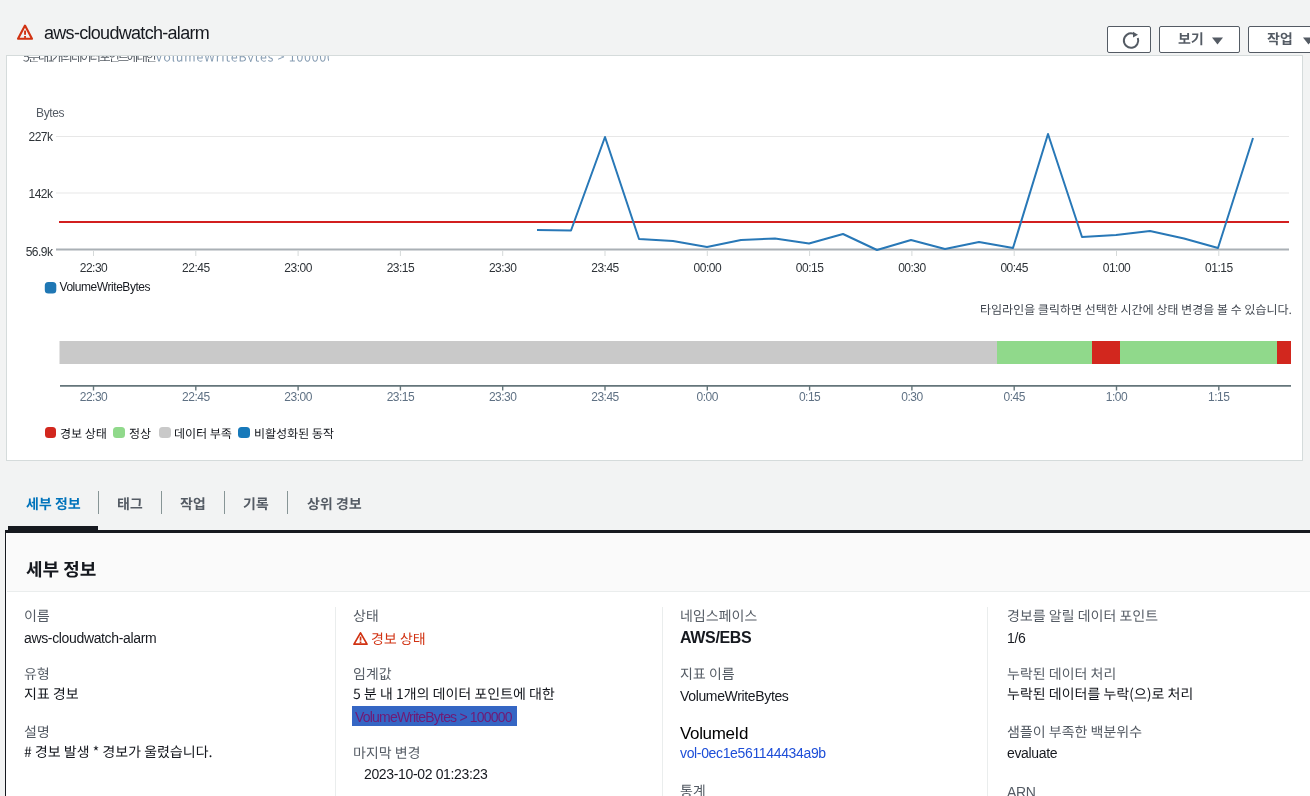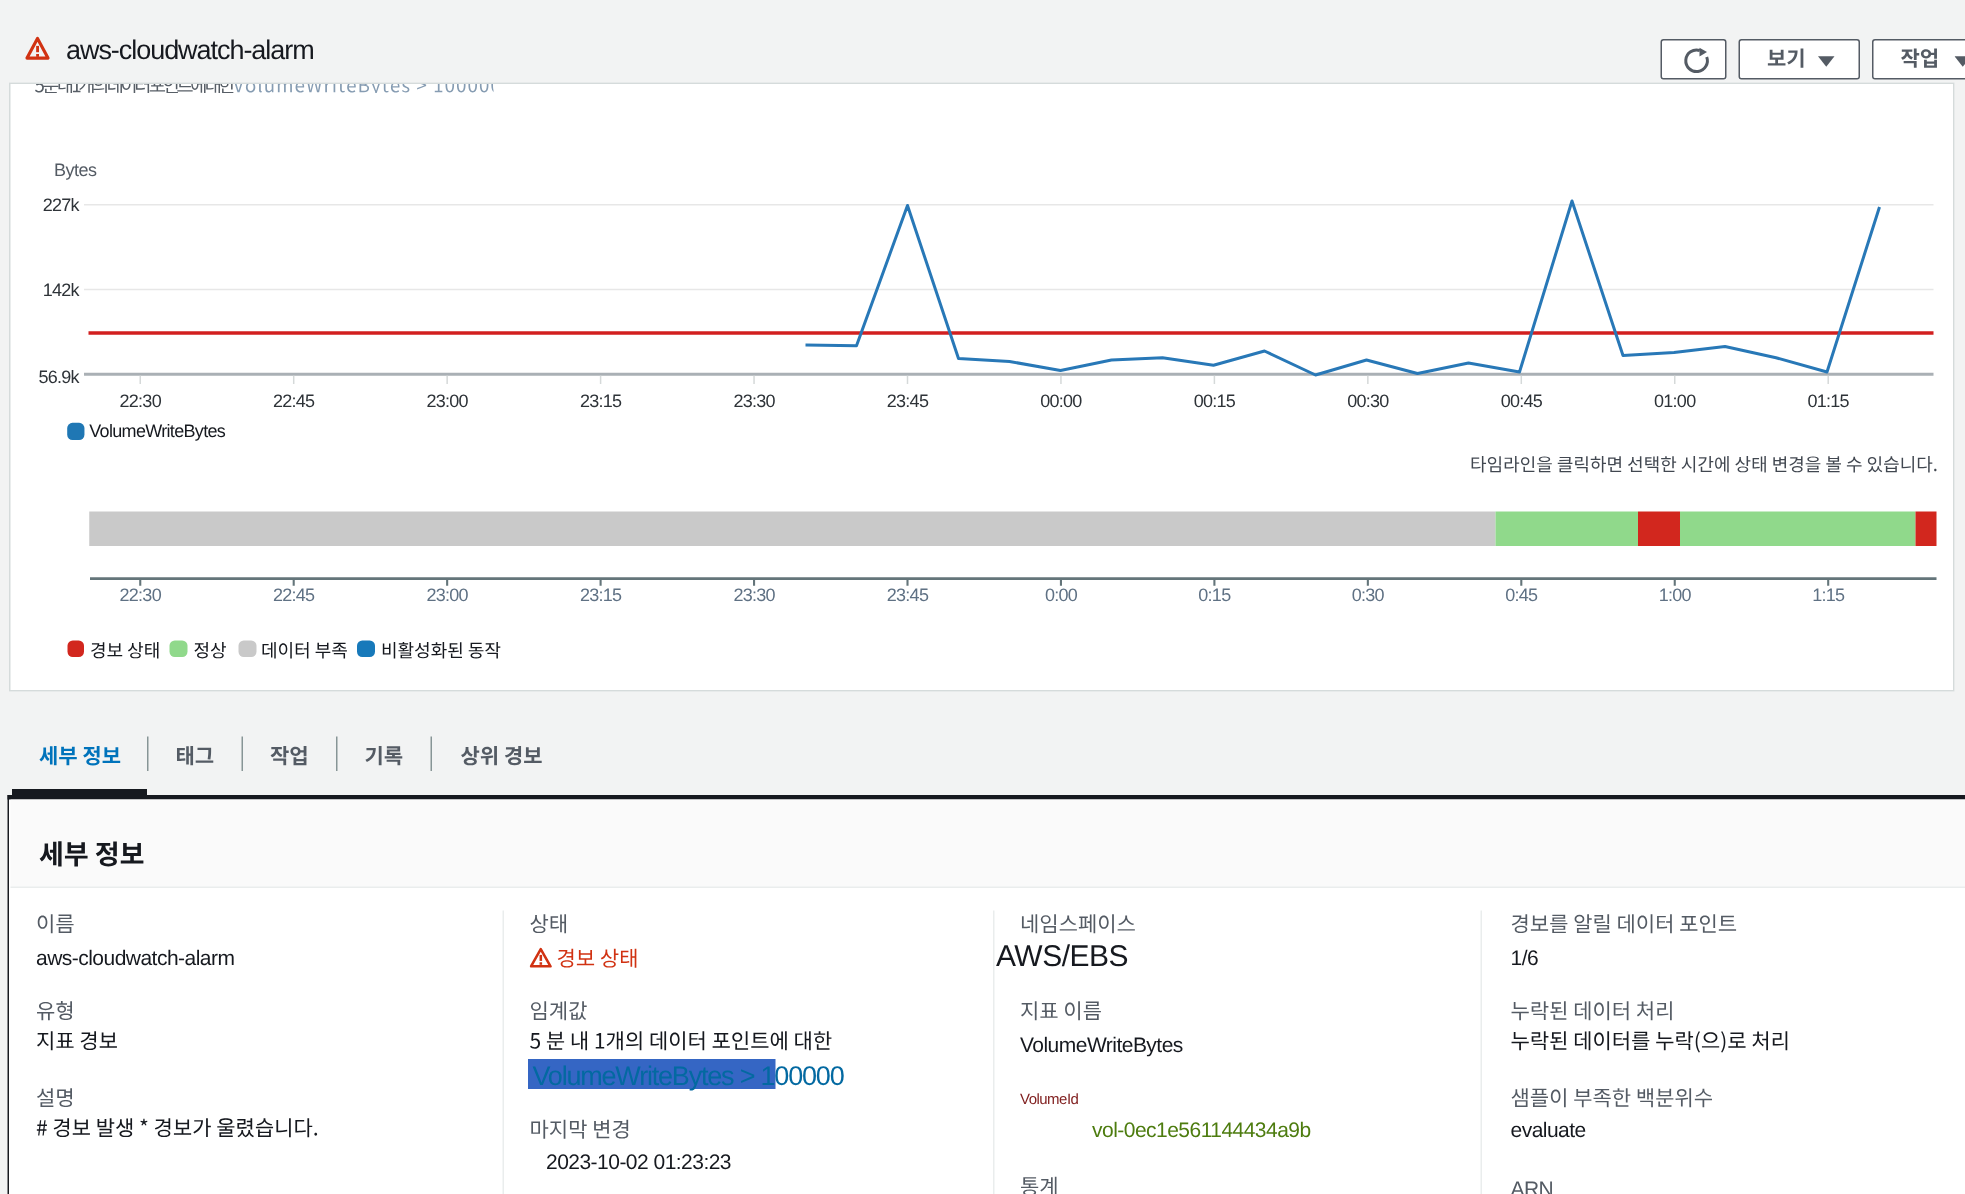--- a/index.html
+++ b/index.html
@@ -225,21 +225,21 @@
           <path transform="translate(8670 0)" d="M124 376V310H416V104H50V34H870V104H498V310H791V376H652V672H793V740H122V672H262V376ZM345 672H570V376H345Z"></path>
           <path transform="translate(9590 0)" d="M708 826V166H791V826ZM306 763C172 763 70 671 70 541C70 410 172 318 306 318C441 318 542 410 542 541C542 671 441 763 306 763ZM306 691C394 691 461 629 461 541C461 452 394 391 306 391C218 391 151 452 151 541C151 629 218 691 306 691ZM210 233V-58H819V10H293V233Z"></path>
           <path transform="translate(10510 0)" d="M50 108V39H870V108ZM155 749V272H776V339H239V481H747V548H239V681H767V749Z"></path>
           <path transform="translate(11430 0)" d="M739 827V-78H819V827ZM253 674C325 674 370 583 370 437C370 290 325 199 253 199C183 199 138 290 138 437C138 583 183 674 253 674ZM253 751C137 751 61 630 61 437C61 243 137 121 253 121C365 121 439 230 446 407H559V-32H638V808H559V475H446C437 646 363 751 253 751Z"></path>
           <path transform="translate(12574 0)" d="M533 807V-31H610V396H738V-78H817V827H738V464H610V807ZM82 717V145H141C277 145 368 149 476 172L468 241C370 220 285 216 165 215V649H418V717Z"></path>
           <path transform="translate(13494 0)" d="M319 600C190 600 102 533 102 431C102 329 190 263 319 263C447 263 535 329 535 431C535 533 447 600 319 600ZM319 535C401 535 456 494 456 431C456 368 401 328 319 328C237 328 182 368 182 431C182 494 237 535 319 535ZM669 826V148H752V460H885V529H752V826ZM278 826V716H52V649H586V716H361V826ZM189 202V-58H792V10H271V202Z"></path>
         </g>
       </g>
     </svg>
 <div style="position:absolute;left:351.5px;top:706px;width:165px;height:20px;background:#3566c4"></div>
-<div style="position:absolute;left:355px;top:708.5px;font-size:18px;line-height:16px;letter-spacing:-0.8px;color:#0369a1;font-weight:normal;white-space:nowrap;">VolumeWriteBytes &gt; 100000</div>
+<div style="position:absolute;left:355px;top:708.5px;font-size:14px;line-height:16px;letter-spacing:-0.8px;color:#701a75;font-weight:normal;white-space:nowrap;">VolumeWriteBytes &gt; 100000</div>
 <svg style="position:absolute;left:353px;top:743.2px;overflow:visible;" width="69" height="18">
       <g transform="translate(0 15)">
         <g fill="#545b64" transform="scale(0.014000,-0.014000)">
           <path transform="translate(0 0)" d="M86 736V152H501V736ZM419 670V219H167V670ZM662 827V-78H745V396H893V466H745V827Z"></path>
           <path transform="translate(920 0)" d="M707 827V-78H790V827ZM79 734V665H289V551C289 395 180 224 50 162L98 96C201 148 291 262 332 394C374 270 463 167 568 118L614 184C481 242 373 398 373 551V665H584V734Z"></path>
           <path transform="translate(1840 0)" d="M87 759V358H503V759ZM422 693V425H168V693ZM164 243V176H669V-79H752V243ZM669 827V291H752V523H885V592H752V827Z"></path>
           <path transform="translate(2984 0)" d="M177 542H421V378H177ZM711 593V466H503V593ZM94 766V311H503V398H711V157H794V826H711V661H503V766H421V607H177V766ZM213 222V-58H815V10H296V222Z"></path>
           <path transform="translate(3904 0)" d="M500 275C317 275 200 209 200 101C200 -8 317 -74 500 -74C682 -74 799 -8 799 101C799 209 682 275 500 275ZM500 209C632 209 717 169 717 101C717 33 632 -7 500 -7C367 -7 282 33 282 101C282 169 367 209 500 209ZM108 759V691H426C410 535 277 414 62 351L96 285C289 342 427 447 485 593H711V472H475V404H711V285H794V826H711V660H506C512 691 516 724 516 759Z"></path>
         </g>
       </g>
@@ -250,34 +250,34 @@
         <g fill="#545b64" transform="scale(0.014000,-0.014000)">
           <path transform="translate(0 0)" d="M739 827V-78H818V827ZM93 223V151H151C261 151 361 156 480 181L468 252C363 230 272 224 176 223V730H93ZM547 805V523H345V455H547V-32H626V805Z"></path>
           <path transform="translate(920 0)" d="M708 826V310H791V826ZM207 261V-66H791V261ZM710 194V2H288V194ZM306 779C170 779 70 693 70 567C70 443 170 356 306 356C443 356 542 443 542 567C542 693 443 779 306 779ZM306 709C396 709 461 651 461 567C461 484 396 426 306 426C216 426 151 484 151 567C151 651 216 709 306 709Z"></path>
           <path transform="translate(1840 0)" d="M50 113V44H870V113ZM412 764V695C412 541 242 404 84 373L121 304C258 336 398 433 456 564C515 432 654 335 791 304L829 373C670 403 499 541 499 695V764Z"></path>
           <path transform="translate(2760 0)" d="M742 827V-78H822V827ZM567 805V483H445V409H567V-30H646V805ZM50 145C167 145 355 149 497 176L491 237C462 233 430 230 397 227V644H471V712H59V644H133V216L40 215ZM209 644H320V222L209 217Z"></path>
           <path transform="translate(3680 0)" d="M707 827V-79H790V827ZM313 757C179 757 83 634 83 442C83 249 179 126 313 126C446 126 542 249 542 442C542 634 446 757 313 757ZM313 683C401 683 462 588 462 442C462 295 401 200 313 200C224 200 163 295 163 442C163 588 224 683 313 683Z"></path>
           <path transform="translate(4600 0)" d="M50 113V44H870V113ZM412 764V695C412 541 242 404 84 373L121 304C258 336 398 433 456 564C515 432 654 335 791 304L829 373C670 403 499 541 499 695V764Z"></path>
         </g>
       </g>
     </svg>
-<div style="position:absolute;left:664px;top:630px;font-size:20px;line-height:16px;letter-spacing:-0.35px;color:#16191f;font-weight:normal;white-space:nowrap;">AWS/EBS</div>
+<div style="position:absolute;left:680px;top:630px;font-size:16px;line-height:16px;letter-spacing:-0.35px;color:#16191f;font-weight:bold;white-space:nowrap;">AWS/EBS</div>
 <svg style="position:absolute;left:680px;top:664.2px;overflow:visible;" width="56" height="18">
       <g transform="translate(0 15)">
         <g fill="#545b64" transform="scale(0.014000,-0.014000)">
           <path transform="translate(0 0)" d="M707 827V-78H790V827ZM79 734V665H289V551C289 395 180 224 50 162L98 96C201 148 291 262 332 394C374 270 463 167 568 118L614 184C481 242 373 398 373 551V665H584V734Z"></path>
           <path transform="translate(920 0)" d="M124 382V314H277V100H50V32H870V100H638V314H791V382H652V675H793V743H122V675H262V382ZM360 100V314H555V100ZM345 675H570V382H345Z"></path>
           <path transform="translate(2064 0)" d="M707 827V-79H790V827ZM313 757C179 757 83 634 83 442C83 249 179 126 313 126C446 126 542 249 542 442C542 634 446 757 313 757ZM313 683C401 683 462 588 462 442C462 295 401 200 313 200C224 200 163 295 163 442C163 588 224 683 313 683Z"></path>
           <path transform="translate(2984 0)" d="M49 360V293H869V360ZM160 211V-66H765V211ZM683 144V2H241V144ZM155 502V437H783V502H237V590H764V805H153V739H682V652H155Z"></path>
         </g>
       </g>
     </svg>
 <div style="position:absolute;left:680px;top:688px;font-size:14px;line-height:16px;letter-spacing:-0.35px;color:#16191f;font-weight:normal;white-space:nowrap;">VolumeWriteBytes</div>
-<div style="position:absolute;left:680px;top:726px;font-size:10px;line-height:16px;letter-spacing:-0.35px;color:#7f1d1d;font-weight:normal;white-space:nowrap;">VolumeId</div>
-<div style="position:absolute;left:680px;top:745px;font-size:14px;line-height:16px;letter-spacing:-0.35px;color:#4d7c0f;font-weight:normal;white-space:nowrap;margin-left:48px;">vol-0ec1e561144434a9b</div>
+<div style="position:absolute;left:680px;top:726px;font-size:17px;line-height:16px;letter-spacing:-0.35px;color:#000000;font-weight:normal;white-space:nowrap;">VolumeId</div>
+<div style="position:absolute;left:680px;top:745px;font-size:14px;line-height:16px;letter-spacing:-0.35px;color:#1d4ed8;font-weight:normal;white-space:nowrap;">vol-0ec1e561144434a9b</div>
 <svg style="position:absolute;left:680px;top:781.2px;overflow:visible;" width="27" height="18">
       <g transform="translate(0 15)">
         <g fill="#545b64" transform="scale(0.014000,-0.014000)">
           <path transform="translate(0 0)" d="M458 214C260 214 148 163 148 69C148 -26 260 -76 458 -76C655 -76 767 -26 767 69C767 163 655 214 458 214ZM458 151C603 151 684 122 684 69C684 15 603 -13 458 -13C312 -13 231 15 231 69C231 122 312 151 458 151ZM157 801V436H416V348H49V281H867V348H499V436H771V501H240V589H742V652H240V735H766V801Z"></path>
           <path transform="translate(920 0)" d="M739 827V-78H818V827ZM89 712V644H354C339 455 243 293 49 177L98 117C268 219 366 355 409 508H557V349H394V281H557V-32H636V803H557V576H424C432 620 436 666 436 712Z"></path>
         </g>
       </g>
     </svg>
 <svg style="position:absolute;left:1007px;top:606.2px;overflow:visible;" width="153" height="18">
       <g transform="translate(0 15)">

